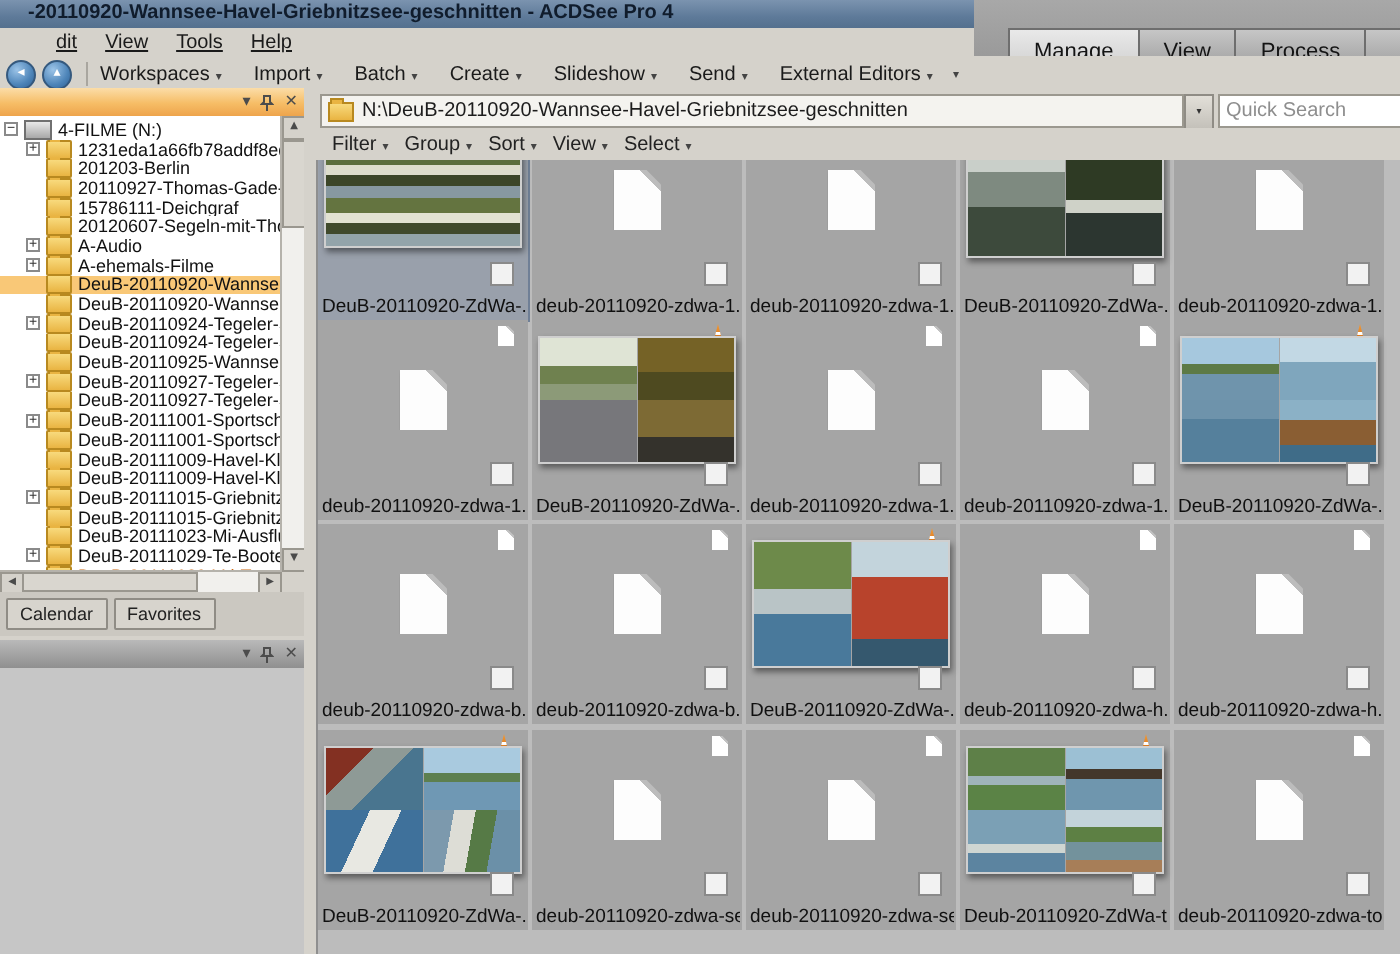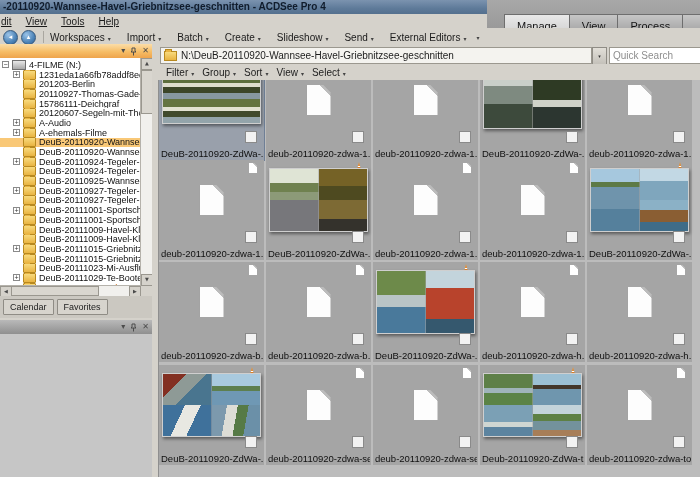--- a/index.html
+++ b/index.html
@@ -2,34 +2,34 @@
 <html><head>
 <meta charset="utf-8">
 <style>
   html,body{margin:0;padding:0;}
   body{width:700px;height:477px;overflow:hidden;position:relative;background:#d5d2cb;
        font-family:"Liberation Sans","DejaVu Sans",sans-serif;-webkit-font-smoothing:antialiased;}
   .abs{position:absolute;}
 
   
   #titlebar{left:0;top:0;width:700px;height:14px;background:linear-gradient(#7b93af,#5e7a99 60%,#54708e);}
-  #titlebar .t{position:absolute;left:3px;top:1px;font-size:10px;font-weight:700;color:#101c2c;white-space:nowrap;}
+  #titlebar .t{position:absolute;left:14px;top:1px;font-size:10px;font-weight:700;color:#101c2c;white-space:nowrap;}
 
   
   #modeblock{left:487px;top:0;width:213px;height:40px;background:linear-gradient(#a8a8a8,#949494);}
   #mode-tabs{position:absolute;left:17px;top:14px;height:24px;display:flex;}
   .mtab{height:22px;line-height:22px;padding:0 12px;font-size:11px;color:#141414;text-align:center;
         background:linear-gradient(#c6c6c6,#9a9a9a);border:1px solid #6e6e6e;border-right:none;}
   .mtab:last-child{border-right:1px solid #6e6e6e;width:56px;}
   .mtab.active{background:linear-gradient(#e9e9e9,#cdcdcd);}
 
   
   #menubar{left:0;top:14px;width:487px;height:14px;background:#d5d2cb;display:flex;align-items:center;}
   .menu-item{font-size:10px;color:#1a1a1a;margin-right:14px;text-decoration:underline;}
-  .menu-item:first-child{margin-left:1px;}
+  .menu-item:first-child{margin-left:1px;padding-left:27px;}
 
   
   #toolbar{left:0;top:28px;width:700px;height:18px;background:#d5d2cb;display:flex;align-items:center;}
   .navbtn{width:13px;height:13px;border-radius:50%;margin-left:3px;
           background:radial-gradient(circle at 35% 30%,#9cc4e8,#4d84b8 60%,#2f5f92);
           border:1px solid #35597e;color:#fff;font-size:7px;line-height:12px;text-align:center;}
   .tsep{width:1px;height:12px;background:#a9a69f;margin:0 6px 0 7px;}
   .tb-menu{font-size:10px;color:#1a1a1a;margin-right:16px;white-space:nowrap;}
   .caret{font-family:"DejaVu Sans",sans-serif;font-size:6px;color:#444;margin-left:3px;}
   #tb-overflow{font-family:"DejaVu Sans",sans-serif;font-size:6px;color:#444;margin-left:-6px;}

